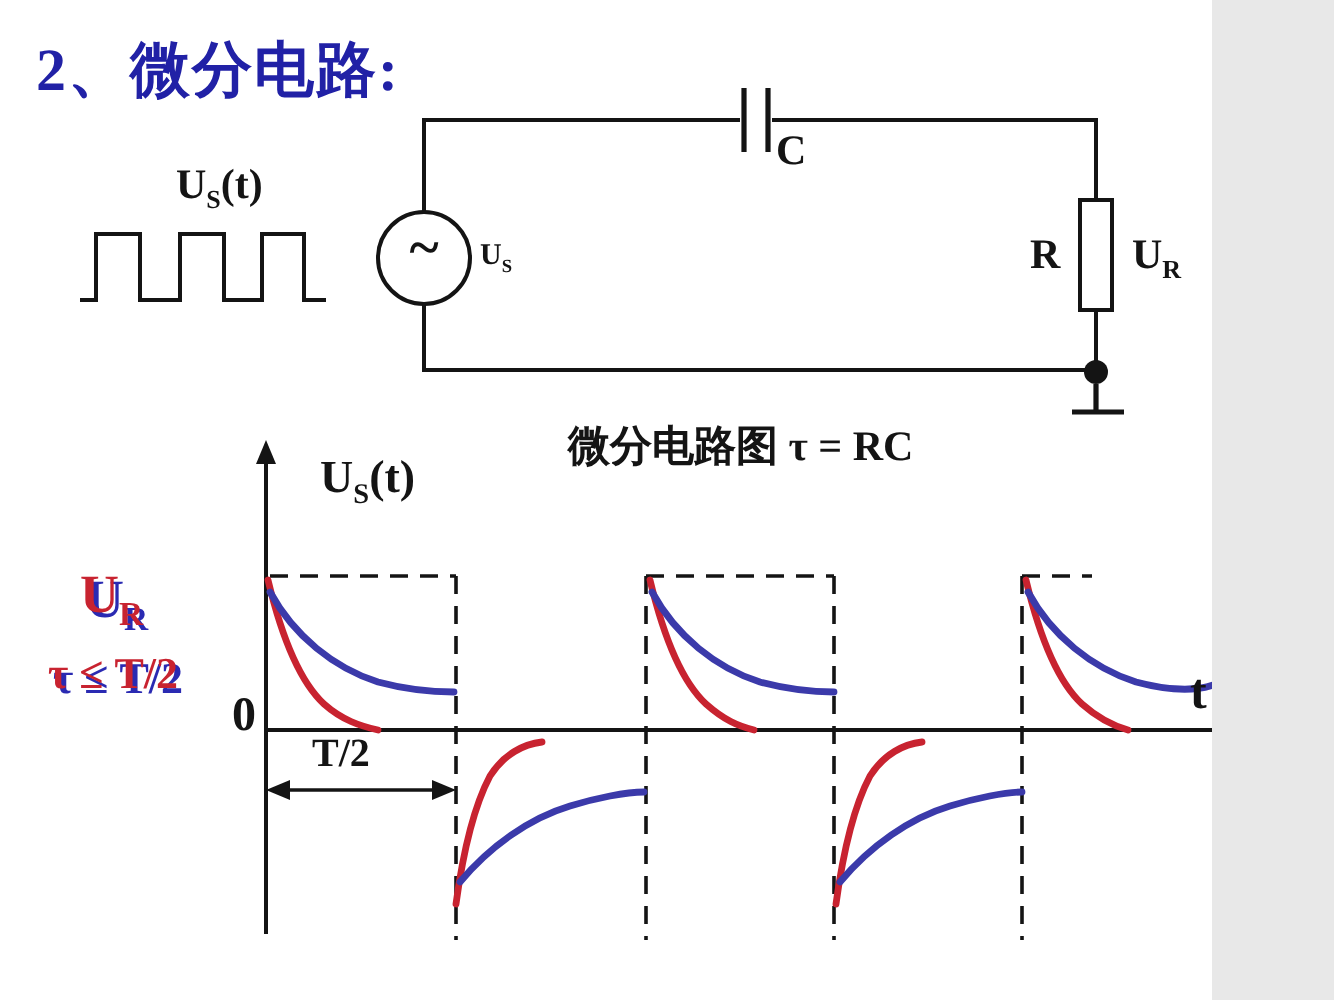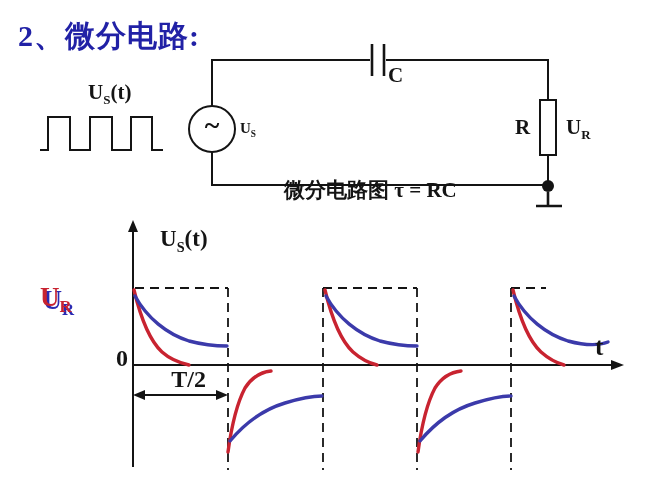--- a/index.html
+++ b/index.html
@@ -5,21 +5,21 @@
   :root{
     --title-blue:#2121a6;
     --ink:#141414;
     --curve-red:#c82330;
     --curve-blue:#3b3aaa;
     --shadow-blue:#2a2ab2;
     --background:#ffffff;
   }
   html,body{margin:0;padding:0;background:#e8e8e8;}
   .slide{
-    position:relative;width:667px;height:500px;background:var(--background);
+    position:relative;width:606px;height:500px;background:var(--background);
     font-family:"Liberation Serif","DejaVu Serif",serif;overflow:hidden;
   }
   .slide svg{position:absolute;left:0;top:0;}
   .lbl{
     position:absolute;font-weight:bold;color:var(--ink);
     white-space:nowrap;line-height:1.1;
   }
   .lbl sub{font-size:0.62em;font-weight:bold;}
   .title{color:var(--title-blue);letter-spacing:1px;}
   .dual{
@@ -87,26 +87,27 @@
   <div class="lbl" style="left:199px;top:110px;width:26px;text-align:center;font-size:28px;">~</div>
 
   <div class="lbl" style="left:240px;top:120px;font-size:15px;"><span>U</span><sub>S</sub></div>
 
   <div class="lbl" style="left:388px;top:64px;font-size:21px;">C</div>
 
   <div class="lbl" style="left:515px;top:116px;font-size:21px;">R</div>
 
   <div class="lbl" style="left:566px;top:116px;font-size:21px;"><span>U</span><sub>R</sub></div>
 
-  <div class="lbl" style="left:284px;top:179px;font-size:21px;">微分电路图 τ = RC</div>
+  <div class="lbl" style="left:284px;top:212px;font-size:21px;">微分电路图 τ = RC</div>
 
   <div class="lbl" style="left:160px;top:226px;font-size:23px;"><span>U</span><sub>S</sub><span>(t)</span></div>
 
   <div class="lbl dual" style="left:40px;top:283px;font-size:27px;"><span>U</span><sub>R</sub></div>
 
+  <div class="lbl dual" style="left:24px;top:325px;font-size:22px;">τ ≤ T/2</div>
 
   <div class="lbl" style="left:102px;top:345px;width:26px;text-align:right;font-size:24px;">0</div>
 
-  <div class="lbl" style="left:156px;top:366px;width:50px;text-align:right;font-size:24px;">T/2</div>
+  <div class="lbl" style="left:156px;top:366px;width:50px;text-align:left;font-size:20px;">T/2</div>
 
   <div class="lbl" style="left:595px;top:333px;font-size:25px;">t</div>
 
 </div>
 
 </body></html>

